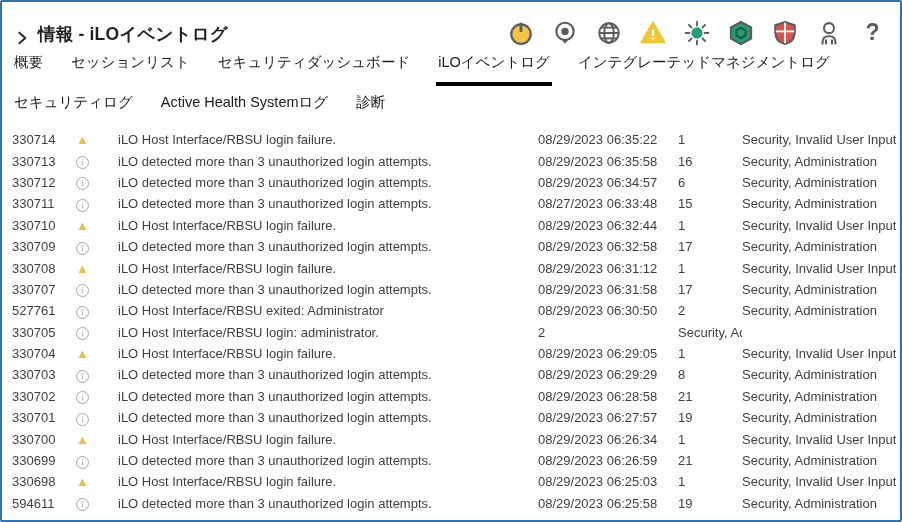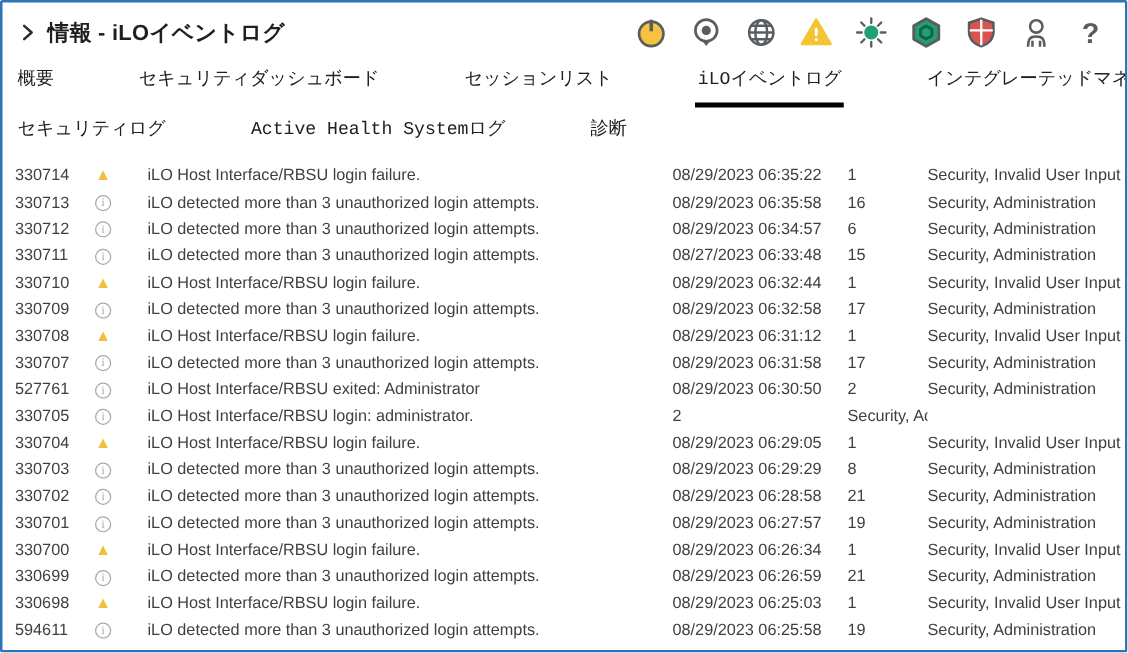--- a/index.html
+++ b/index.html
@@ -5,29 +5,29 @@
   * { margin:0; padding:0; box-sizing:border-box; }
   html,body { background:#fff; }
   .page {
     width:902px; height:522px;
     border:2px solid #2E74B6; border-radius:2px;
     background:#fff; overflow:hidden;
     font-family:"Liberation Sans", sans-serif;
     color:#3f3f42;
   }
   
-  .header { height:44px; display:flex; align-items:center; padding:4px 14px 0 12px; }
+  .header { height:44px; display:flex; align-items:flex-end; padding:4px 14px 0 12px; }
   .chevron { width:16px; height:16px; margin-right:8px; cursor:pointer; display:inline-flex; }
   .page-title { font-size:17.5px; font-weight:bold; color:#1f1f1f; letter-spacing:0.2px; }
   .toolbar { margin-left:auto; display:flex; align-items:center; gap:17px; }
   .tb-icon { width:27px; height:27px; display:inline-flex; align-items:center; justify-content:center; cursor:pointer; }
   .tb-icon svg { width:26px; height:26px; }
   .help-glyph { font-size:23px; color:#5a5d60; font-weight:bold; line-height:1; }
   
-  .tabs-row { display:flex; gap:64px; padding:0 14px 0 10px; white-space:nowrap;font-family:Liberation Mono, monospace; }
+  .tabs-row { display:flex; gap:24px; padding:0 14px 0 10px; white-space:nowrap; }
   .tabs-row1 { margin-top:7px; }
   .tabs-row2 { margin-top:7px; }
   .tab { font-size:14.5px; color:#202020; padding:0 2px 10px 2px; cursor:pointer; border-bottom:4px solid transparent; }
   .tab.active { border-bottom:4px solid #000; font-weight:normal; }
   .tabs-row2 .tab { padding-bottom:6px; border-bottom:none; }
   
   .log-table { margin-top:11px; }
   .log-row {
     display:grid;
     grid-template-columns:64px 42px 420px 140px 64px 1fr;
@@ -126,22 +126,22 @@
           </svg>
       </span>
       <span class="tb-icon">
         <span class="help-glyph">?</span>
       </span>
     </div>
   </div>
 
   <div class="tabs-row tabs-row1">
     <span class="tab">概要</span>
+    <span class="tab">セッションリスト</span>
     <span class="tab">セキュリティダッシュボード</span>
-    <span class="tab">セッションリスト</span>
     <span class="tab active">iLOイベントログ</span>
     <span class="tab">インテグレーテッドマネジメントログ</span>
   </div>
 
   <div class="tabs-row tabs-row2">
     <span class="tab">セキュリティログ</span>
     <span class="tab">Active Health Systemログ</span>
     <span class="tab">診断</span>
   </div>
 

